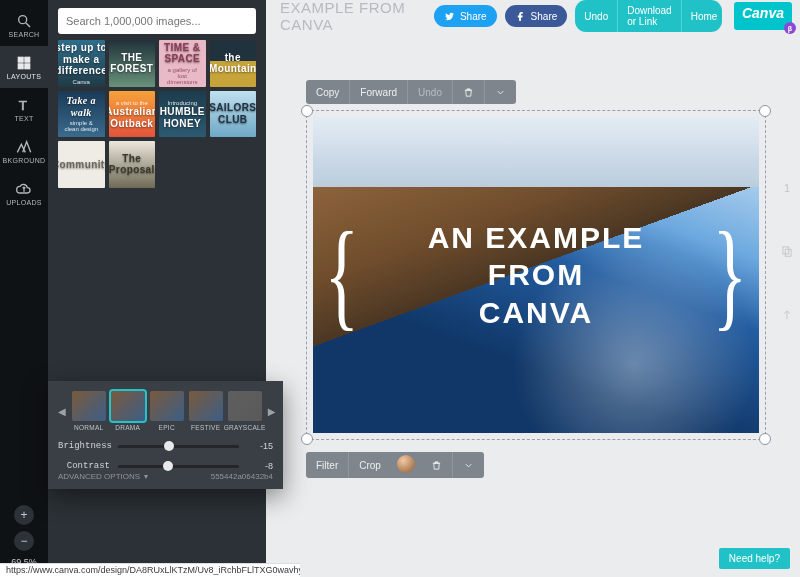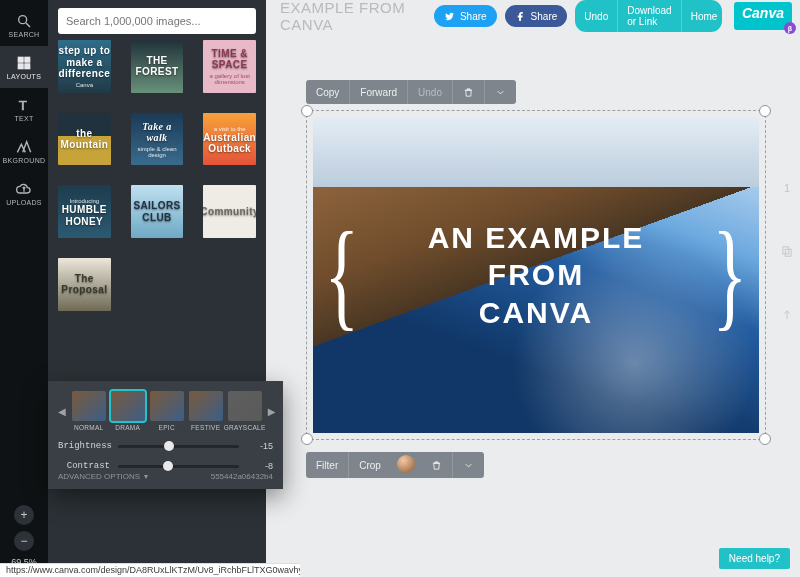--- a/index.html
+++ b/index.html
@@ -11,21 +11,21 @@
 .rail-item svg { width: 16px; height: 16px; margin-bottom: 2px; fill: currentColor; stroke: currentColor; }
 .rail-item.active { background: #2b3136; color: #e6e8ea; }
 .rail-bottom { margin-top: auto; width: 100%; padding-bottom: 10px; display:flex; flex-direction:column; align-items:center; gap:6px;}
 .zoom-btn { width: 20px; height: 20px; border-radius: 50%; background:#2c3237; color:#c5c8ca; display:flex;align-items:center;justify-content:center; font-size:12px; cursor:pointer;}
 .zoom-pct { color:#c5c8ca; font-size:9px; }
 
 
 .panel { position:absolute; left:48px; top:0; width:218px; height:100%; background:#2b3136; }
 .search { margin:8px 10px 6px; height:26px; border-radius:3px; background:#fff; display:flex; align-items:center; padding:9px 8px; }
 .search input { border:none; outline:none; width:100%; font-size:11px; background:transparent; color:#444; }
-.grid { padding:0 10px; display:grid; grid-template-columns:1fr 1fr 1fr; gap:20px; }
+.grid { padding:0 10px; display:grid; grid-template-columns:1fr 1fr 1fr 1fr; gap:4px; }
 .thumb { aspect-ratio:1/1; border-radius:1px; position:relative; overflow:hidden; display:flex; align-items:center; justify-content:center; text-align:center; color:#fff; font-size:9px; padding:4px; cursor:pointer;}
 .thumb .t-title { font-weight:600; letter-spacing:.4px; text-shadow:0 1px 2px rgba(0,0,0,.5); font-size:10px; line-height:1.15;}
 .thumb .t-sub { font-size:6px; opacity:.85; display:block; margin-top:2px;}
 
 
 .popover { position:absolute; left:48px; bottom:88px; width:235px; background:#3a3f45; box-shadow:0 8px 24px rgba(0,0,0,.45); padding:10px 10px 8px; color:#cfd2d5; font-size:10px; }
 .filters-row { display:flex; align-items:center; gap:6px; }
 .farrow { width:10px; text-align:center; color:#9da2a7; cursor:pointer; font-size:10px;}
 .fthumbs { display:flex; gap:5px; flex:1; }
 .fthumb { width:34px; display:flex; flex-direction:column; align-items:center; gap:3px; cursor:pointer;}

